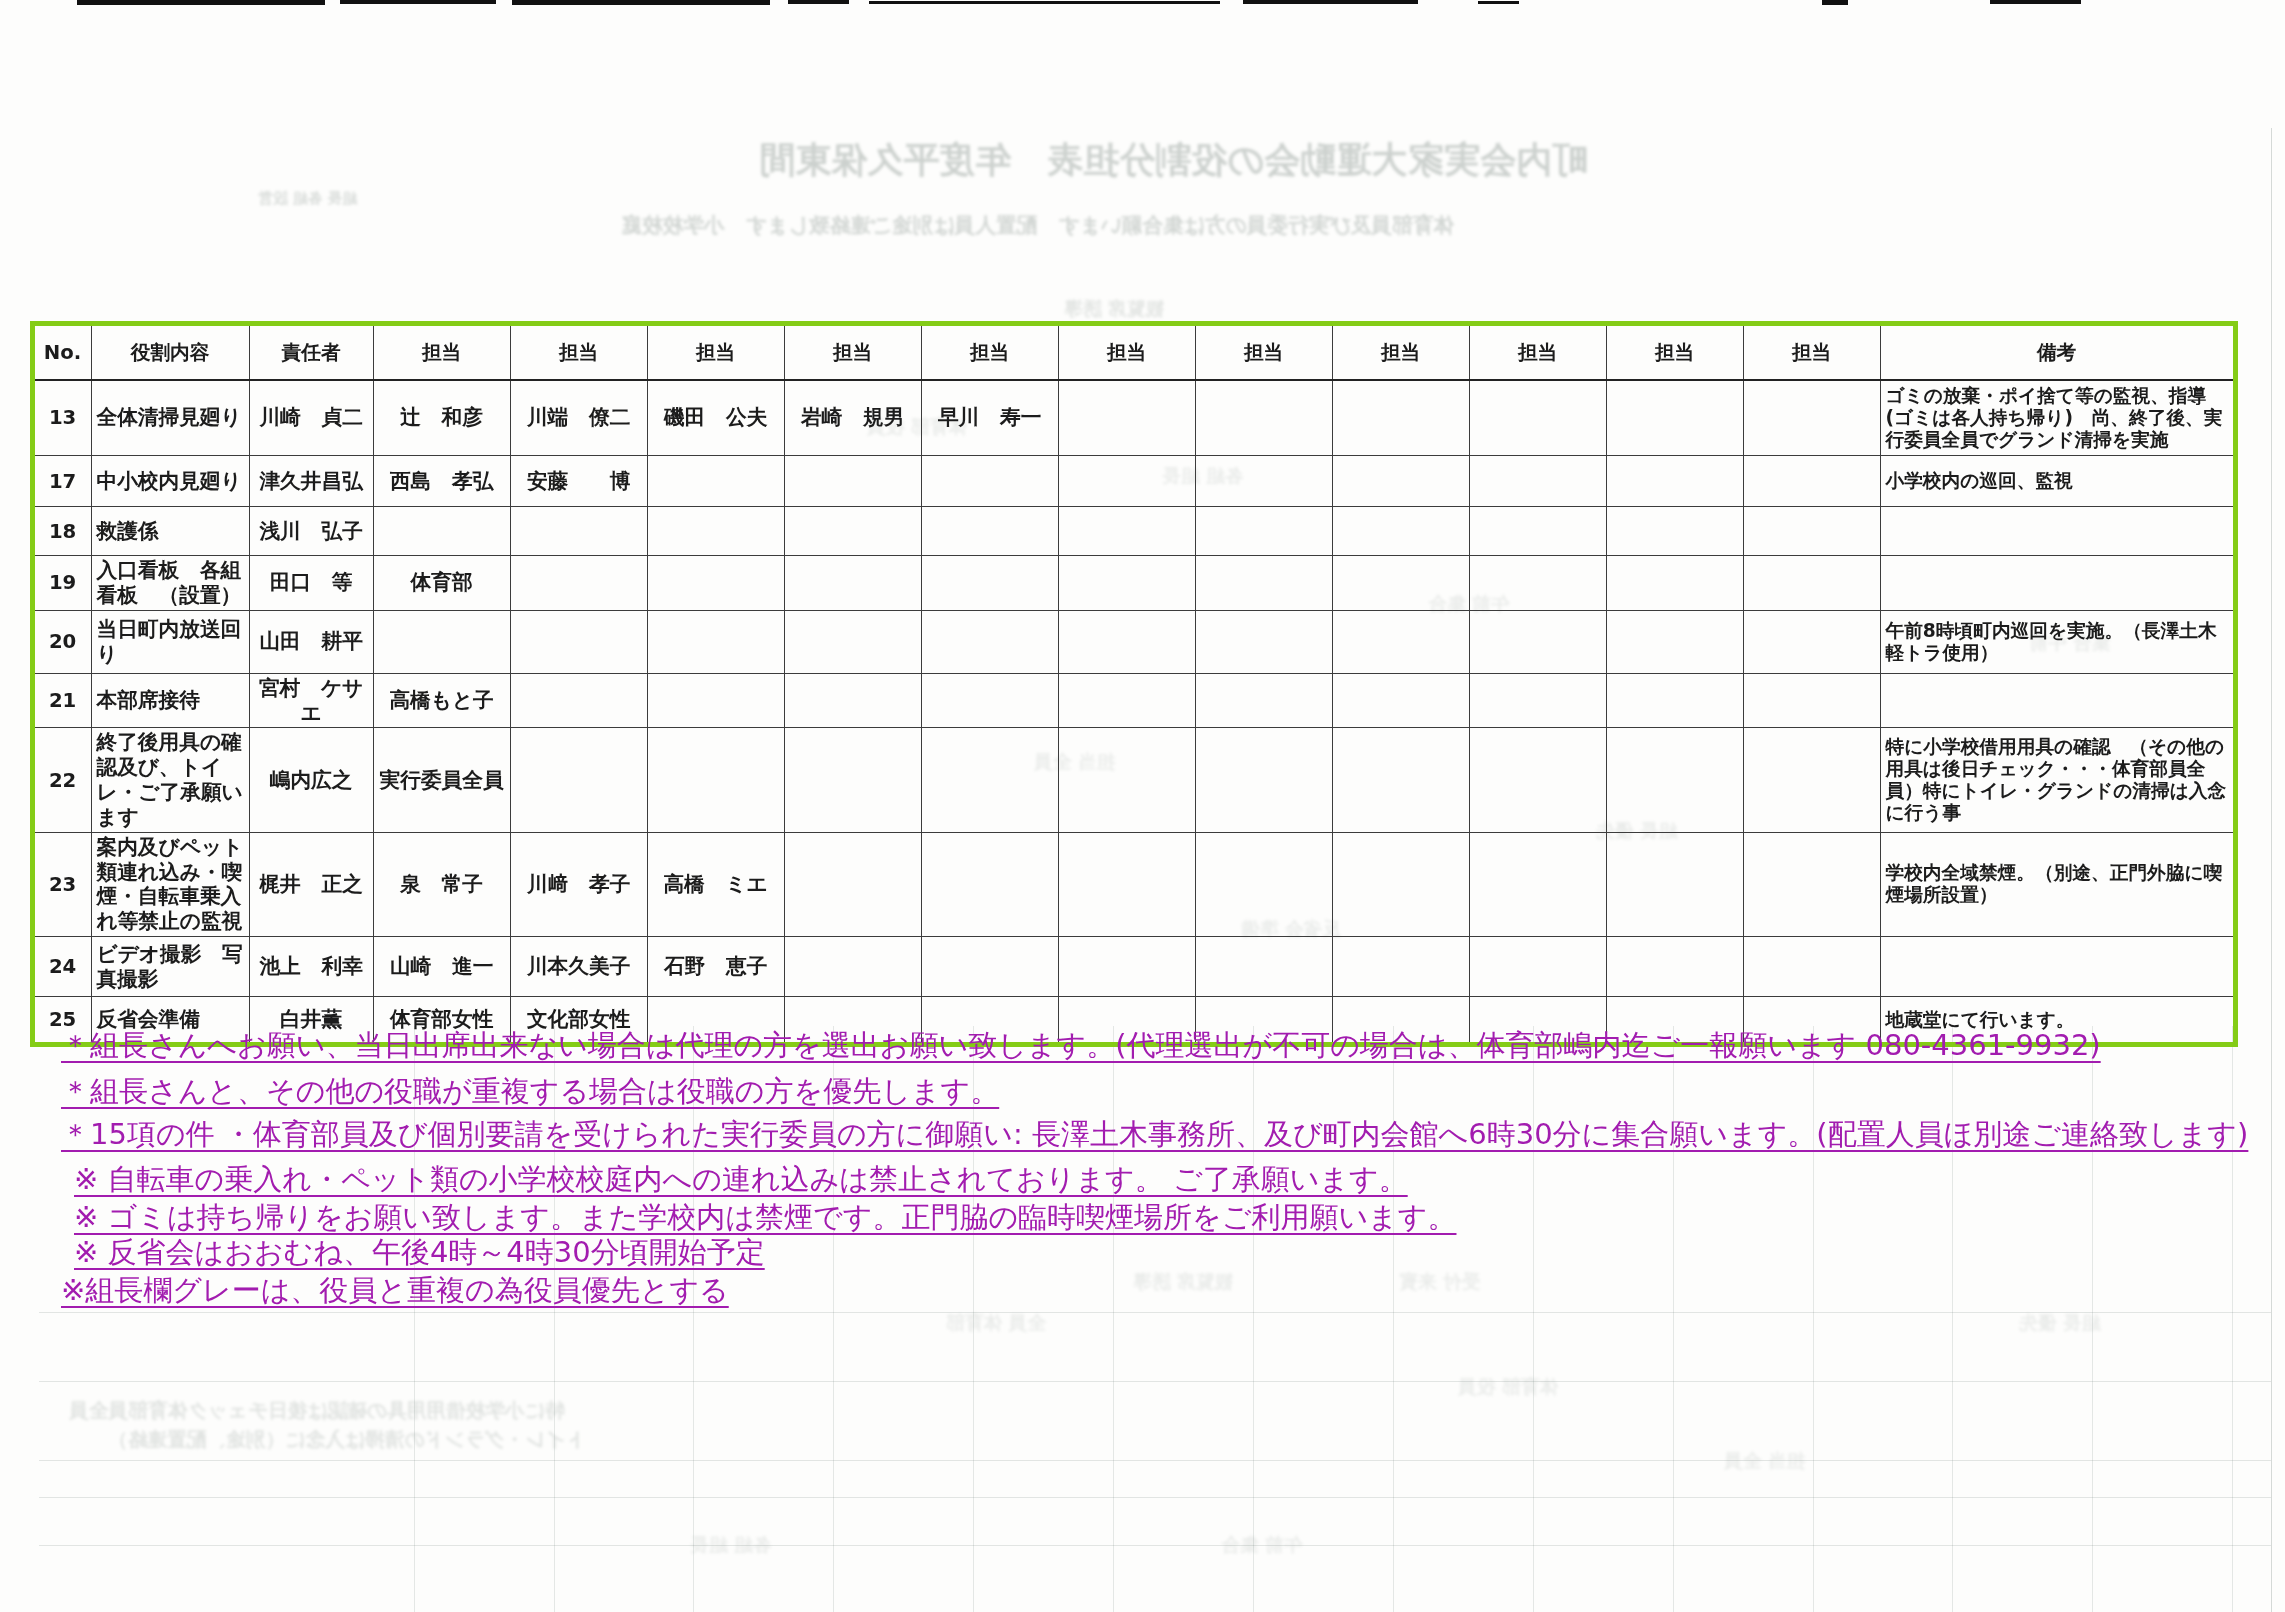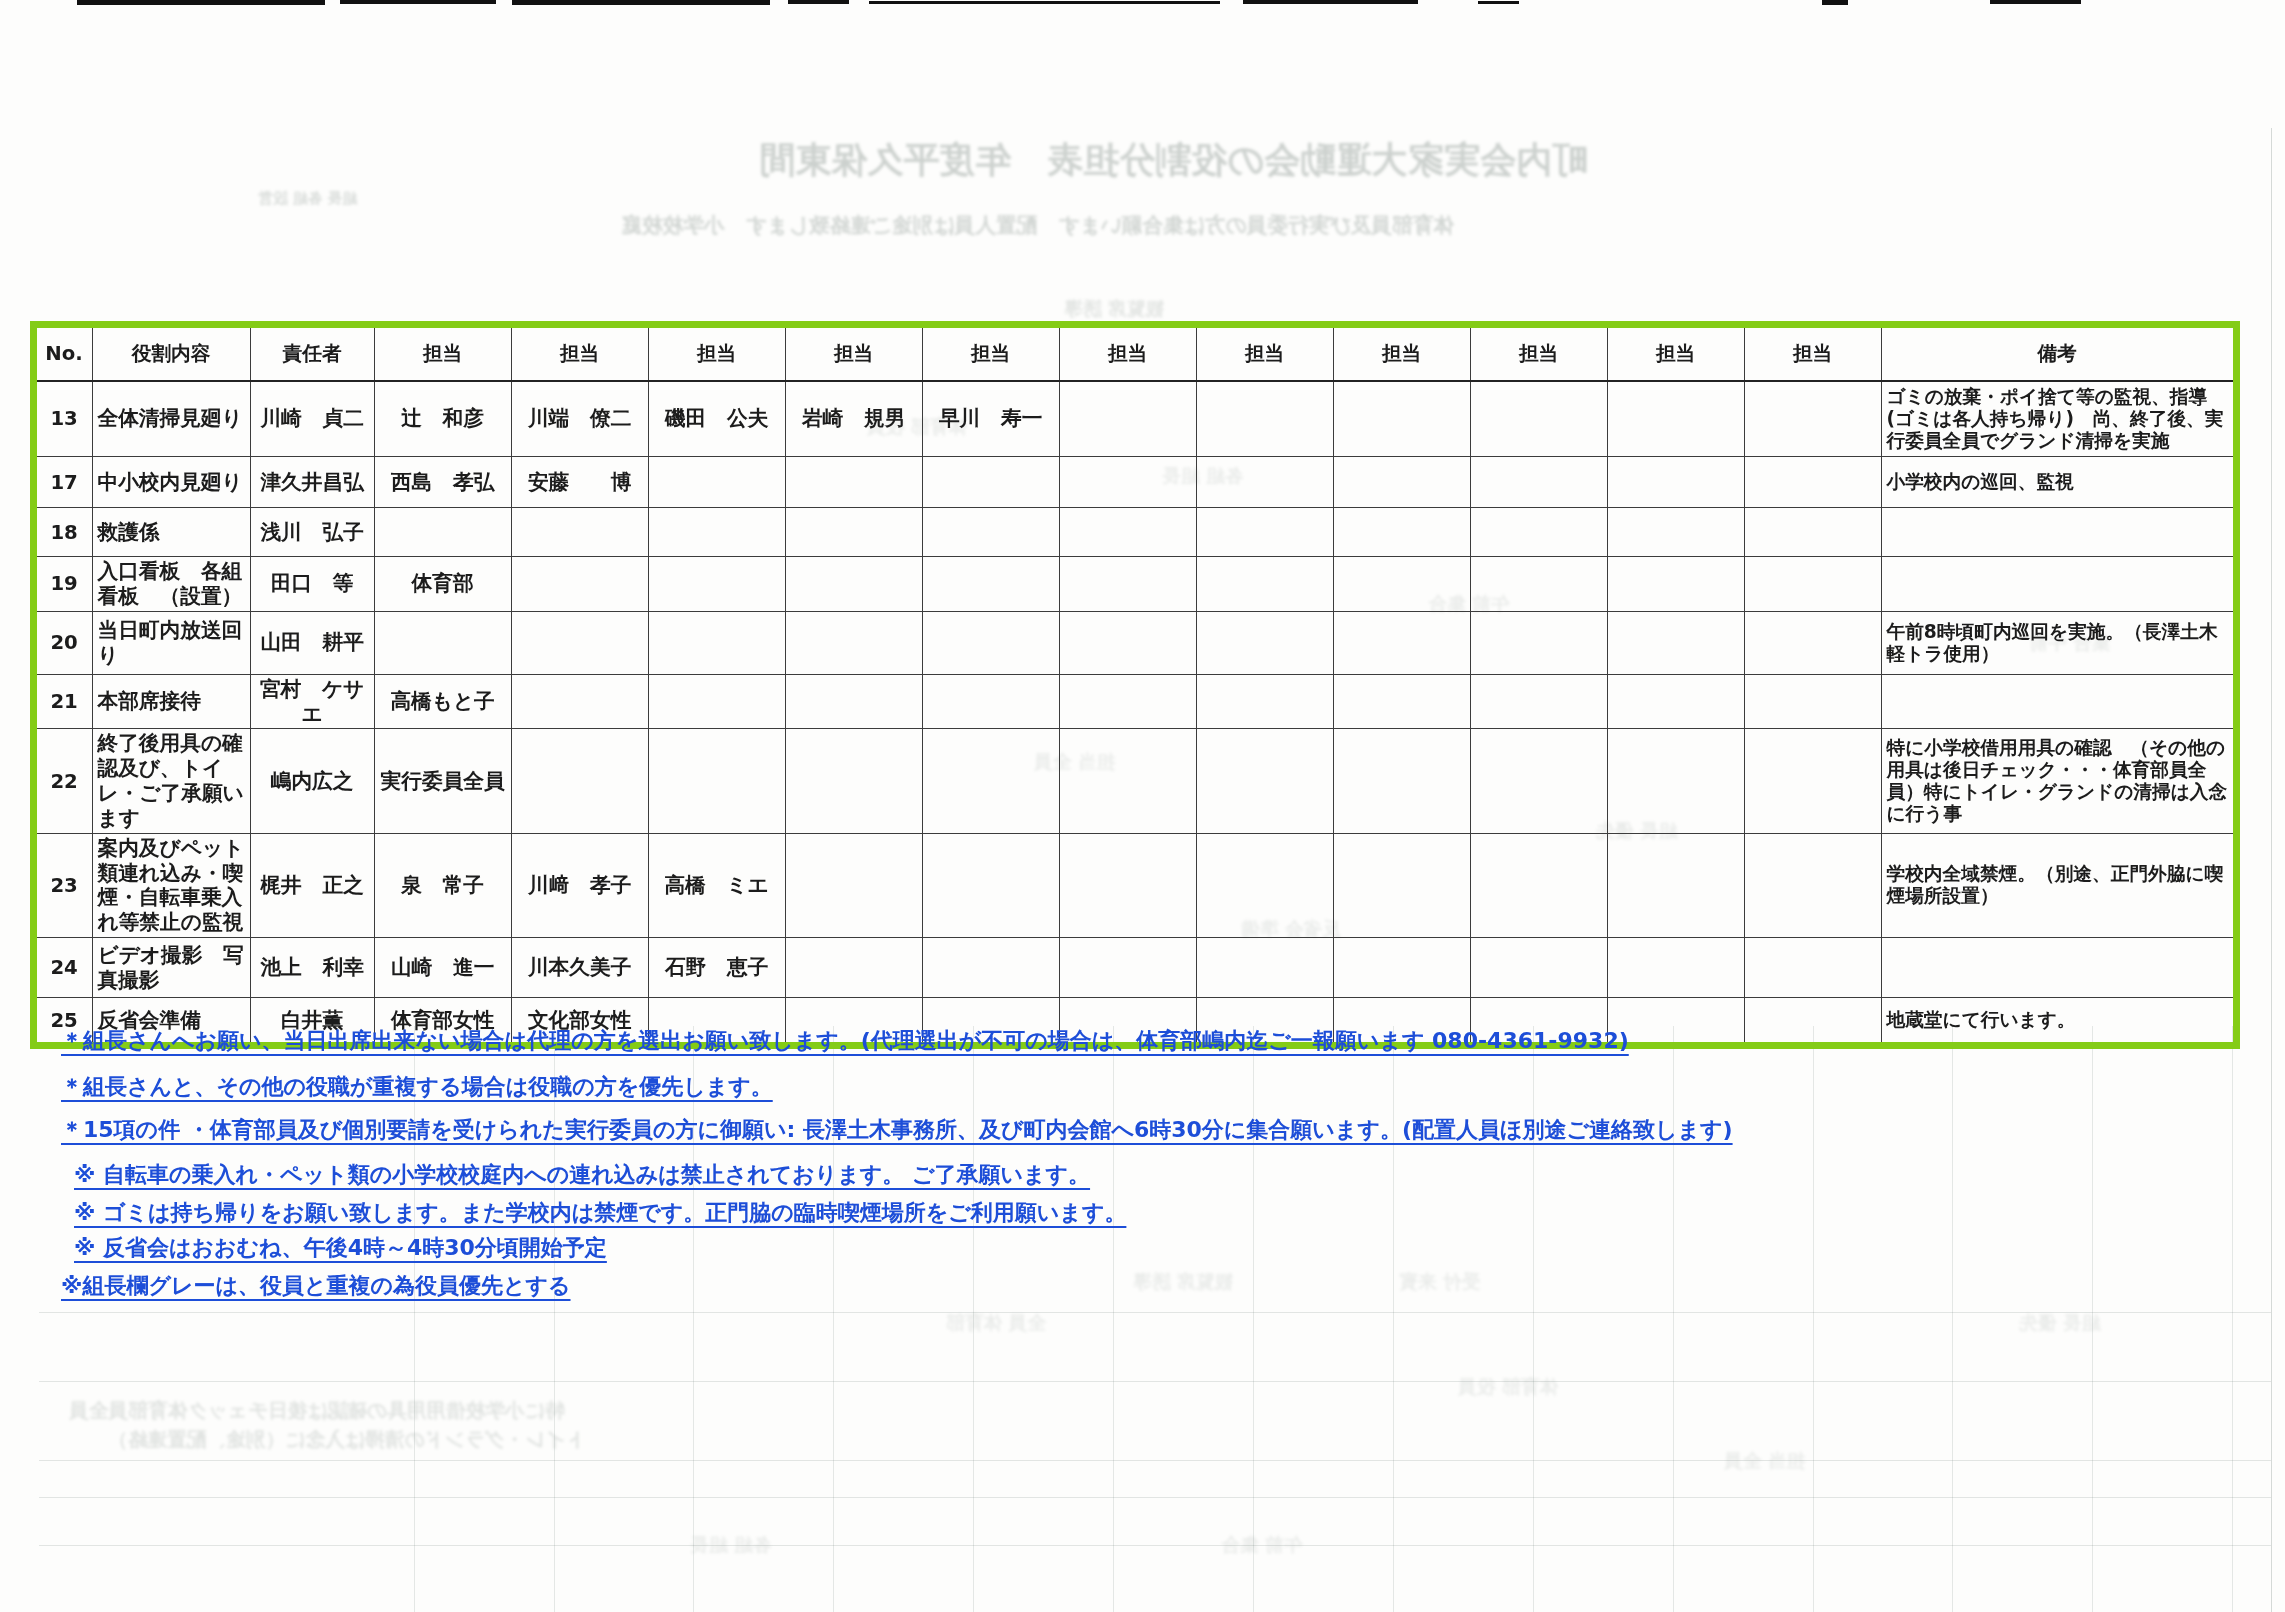--- a/index.html
+++ b/index.html
@@ -31,37 +31,37 @@
     border-collapse:collapse;table-layout:fixed;
     width:2202px;
     background:transparent;
   }
   table.roles th,table.roles td{
     border:1px solid #3c3c3c;
     padding:2px 4.9px;
     overflow:hidden;
     background:transparent;
   }
-  table.roles{border:7px solid #84cc16;}
+  table.roles{border:5px solid #84cc16;}
   table.roles thead th{
     font-size:19.7px;font-weight:bold;text-align:center;
     border-bottom:2px solid #232323;
   }
   td.c-no{font-size:19.7px;font-weight:bold;text-align:center;}
   td.c-role{font-size:20.7px;font-weight:bold;text-align:left;padding-left:8.9px;line-height:1.2;}
   td.c-name{font-size:20.7px;font-weight:bold;text-align:center;line-height:1.2;}
   td.c-remarks{font-size:18.7px;font-weight:bold;text-align:left;line-height:1.18;padding:3px 5.9px;margin-left:32px;}
   
   table.roles td:nth-child(7),table.roles th:nth-child(7){border-left-color:#2e616b;}
   table.roles td:nth-child(11),table.roles th:nth-child(11){border-left-color:#2e616b;}
   table.roles td:nth-child(4),table.roles th:nth-child(4){border-left-color:#5d4237;}
   
   .note{
     position:absolute;z-index:2;
-    font-weight:bold;font-size:22px;color:#1d4ed8;
+    font-weight:normal;font-size:29px;color:#a21caf;
     text-decoration:underline;
     text-decoration-thickness:2px;
     text-underline-offset:5.9px;
     white-space:nowrap;
   }
 </style>
 </head>
 <body>
 
 <div class="page">

